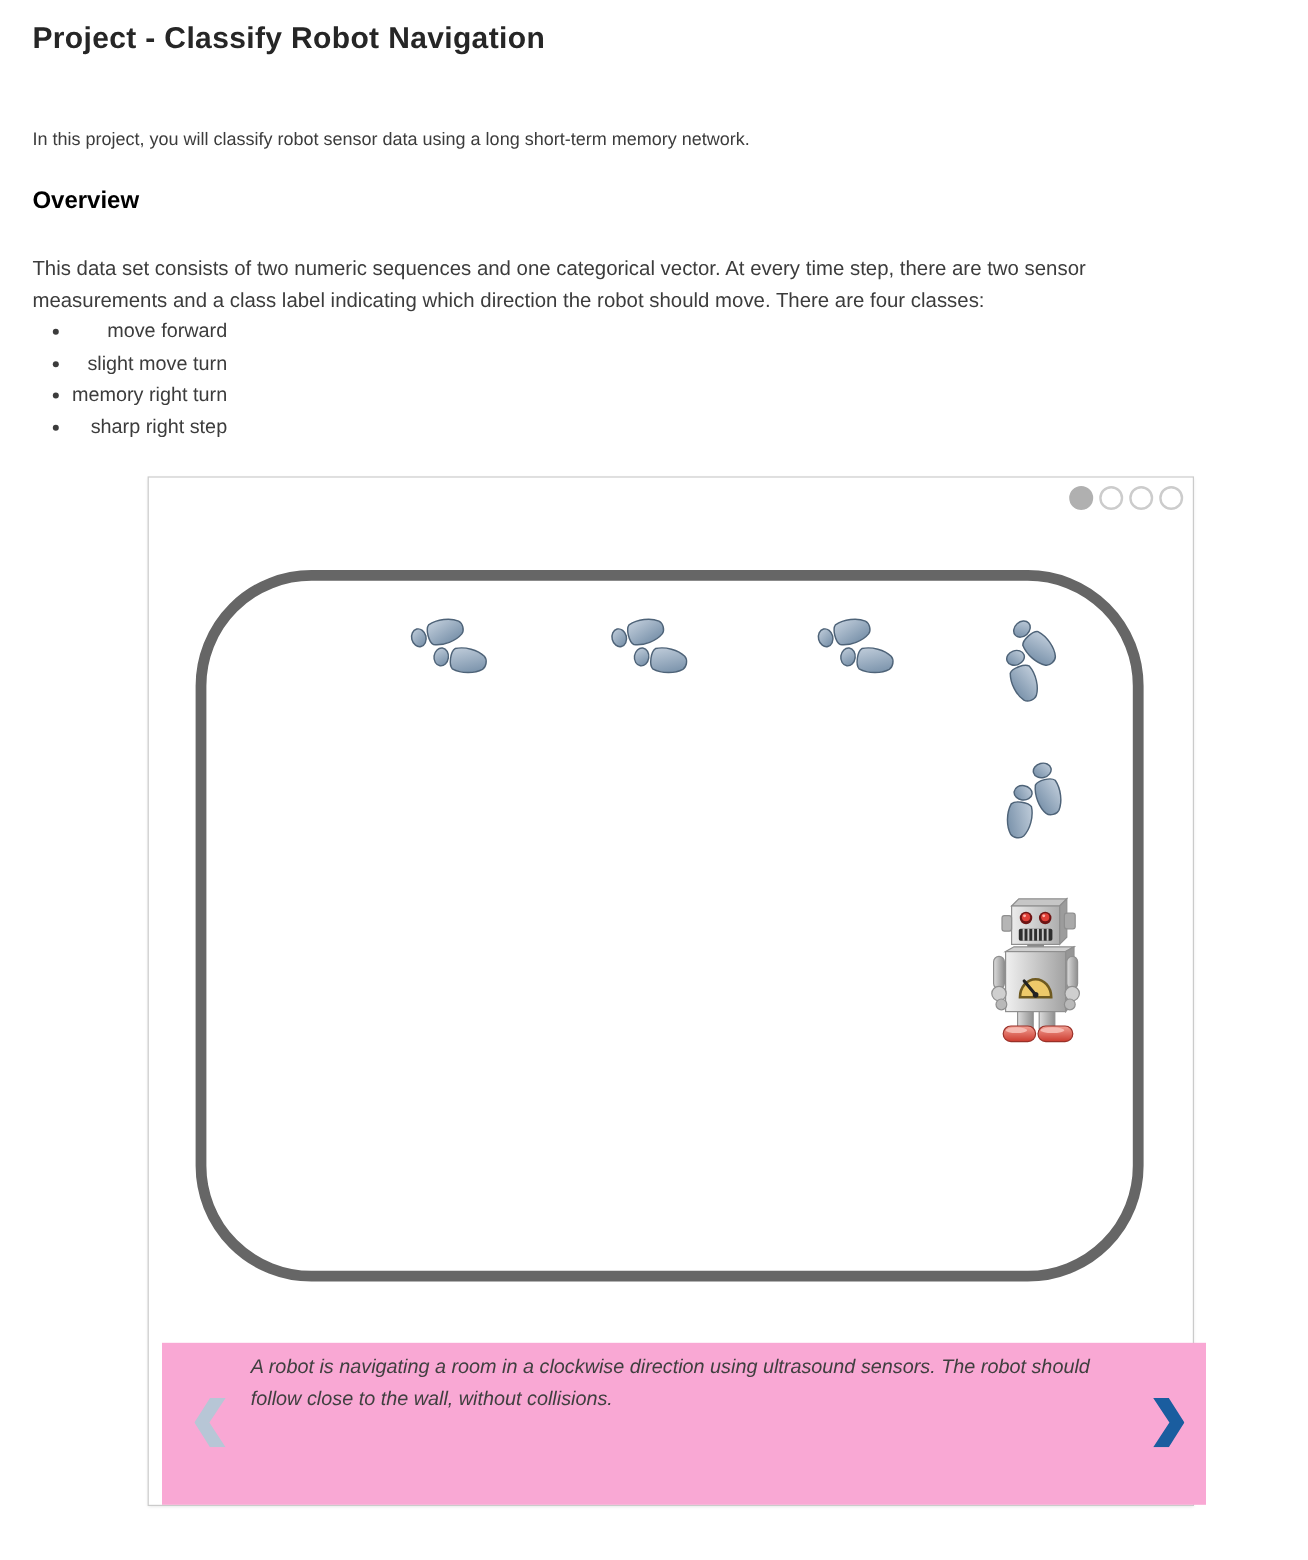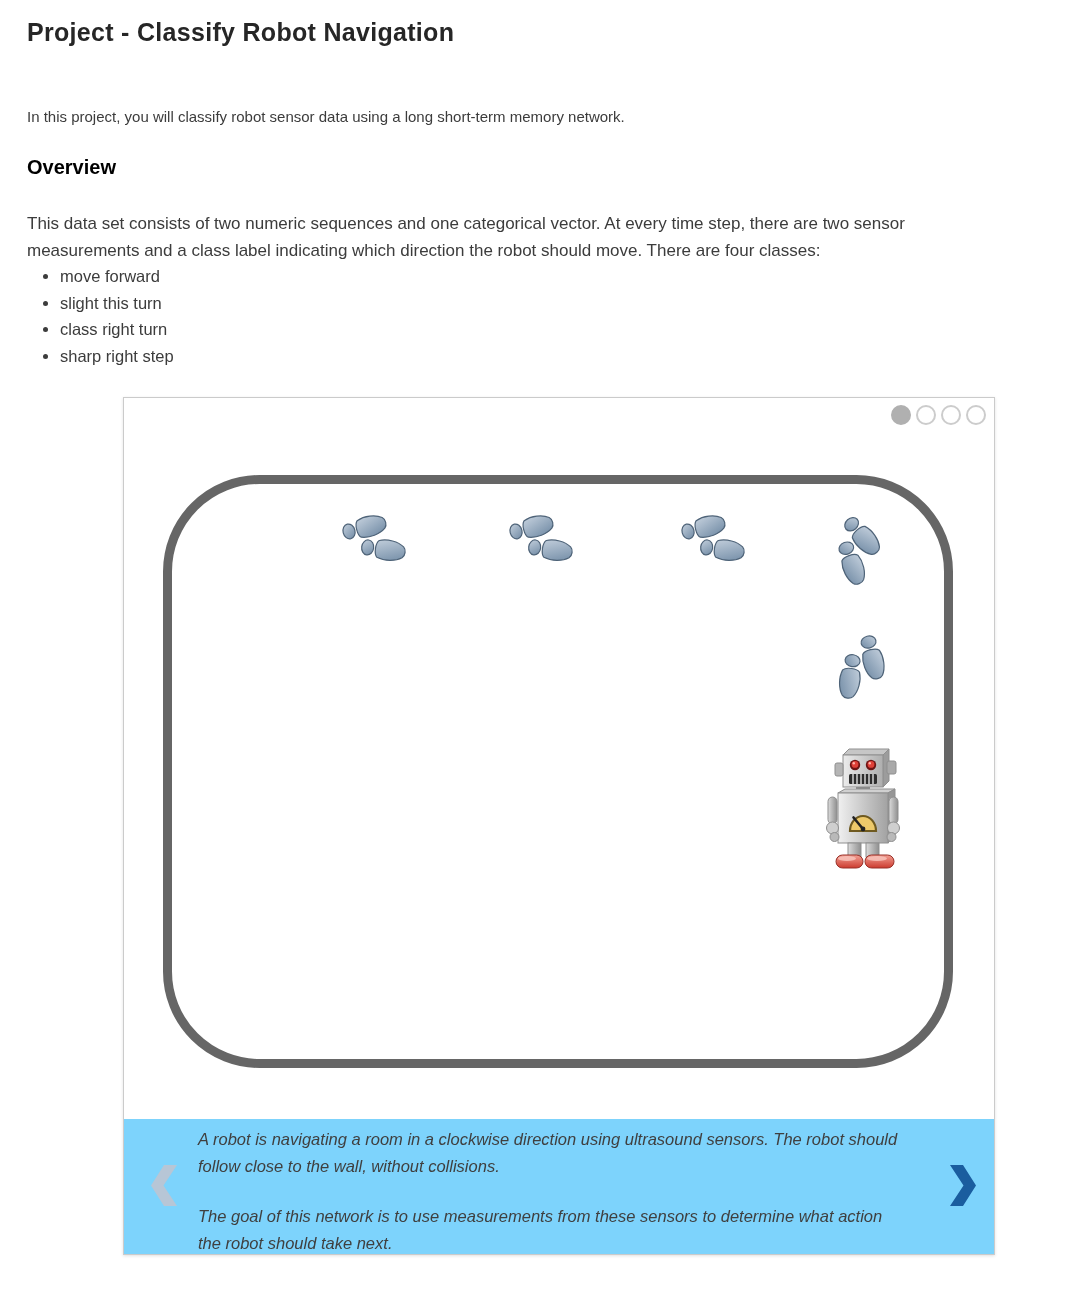--- a/index.html
+++ b/index.html
@@ -6,33 +6,33 @@
   body{width:1090px;height:1300px;position:relative;overflow:hidden;
        font-family:"Liberation Sans","DejaVu Sans",sans-serif;color:#3c3c3c;}
   .abs{position:absolute;margin:0;}
 
   
   h1{left:27px;top:18px;font-size:25px;font-weight:bold;color:#262626;letter-spacing:.3px;}
   .intro{left:27px;top:105px;font-size:15px;line-height:24px;color:#3c3c3c;}
   h2{left:27px;top:156px;font-size:20px;font-weight:bold;color:#000000;}
   .overview-body{left:27px;top:211px;width:988px;font-size:17px;line-height:26.5px;}
   ul.classes{left:27px;top:263px;padding:0 0 0 33px;font-size:16.5px;line-height:26.6px;list-style:disc;}
-  ul.classes li{padding:0;margin:0;}
+  ul.classes li{padding:0;margin:0;text-align:right;}
 
   
   .carousel{left:123px;top:397px;width:872px;height:858px;box-sizing:border-box;
             border:1px solid #cbcbcb;background:#fff;box-shadow:0 1px 3px rgba(0,0,0,.12);}
   .figure{position:absolute;left:0;top:0;width:870px;height:721px;}
 
   .dots{position:absolute;top:7px;right:8px;display:flex;gap:5px;}
   .dot{width:20px;height:20px;border-radius:50%;box-sizing:border-box;
        background:#fff;border:2px solid #cccccc;cursor:pointer;padding:0;}
   .dot.active{background:#b0b0b0;border-color:#b0b0b0;}
 
-  .caption{position:absolute;left:0;bottom:0;width:870px;height:135px;background:#7dd3fc;}
+  .caption{position:absolute;left:11px;bottom:0;width:870px;height:135px;background:#f9a8d4;}
   .cap-text{position:absolute;left:74px;top:0;width:700px;}
   .cap{font-style:italic;font-size:16.5px;line-height:27px;color:#3f3f3f;margin:0;}
   .cap1{margin-top:7px;}
   .cap2{margin-top:23px;}
 
   .nav{position:absolute;top:46px;width:27px;height:41px;background:none;border:none;
        padding:0;cursor:pointer;line-height:0;}
   .nav.prev{left:27px;}
   .nav.next{right:18px;}
 </style>
@@ -44,22 +44,22 @@
   <h1 class="abs">Project - Classify Robot Navigation</h1>
 
   <p class="abs intro">In this project, you will classify robot sensor data using a long short-term memory network.</p>
 
   <h2 class="abs">Overview</h2>
 
   <p class="abs overview-body">This data set consists of two numeric sequences and one categorical vector. At every time step, there are two sensor measurements and a class label indicating which direction the robot should move. There are four classes:</p>
 
   <ul class="abs classes">
     <li>move forward</li>
-    <li>slight this turn</li>
-    <li>class right turn</li>
+    <li>slight move turn</li>
+    <li>memory right turn</li>
     <li>sharp right step</li>
   </ul>
 
   <section class="abs carousel">
 
     <svg class="figure" viewBox="0 0 870 721">
       <defs>
         <linearGradient id="shoeG" x1="0" y1="0" x2="0.55" y2="1">
           <stop offset="0" stop-color="#c4d0dd"></stop>
           <stop offset="1" stop-color="#7d95ad"></stop>
@@ -149,21 +149,20 @@
 
     <div class="caption">
       <button class="nav prev" aria-label="Previous slide">
         <svg width="27" height="41" viewBox="0 0 27 41">
           <path d="M26,0 H13 L0,20.5 L13,41 H26 L12.5,20.5 Z" fill="#b7c6d6"></path>
         </svg>
       </button>
 
       <div class="cap-text">
         <p class="cap cap1">A robot is navigating a room in a clockwise direction using ultrasound sensors. The robot should follow close to the wall, without collisions.</p>
-        <p class="cap cap2">The goal of this network is to use measurements from these sensors to determine what action the robot should take next.</p>
       </div>
 
       <button class="nav next" aria-label="Next slide">
         <svg width="27" height="41" viewBox="0 0 27 41">
           <path d="M1,0 H14 L27,20.5 L14,41 H1 L14.5,20.5 Z" fill="#1a5d9f"></path>
         </svg>
       </button>
     </div>
 
   </section>

